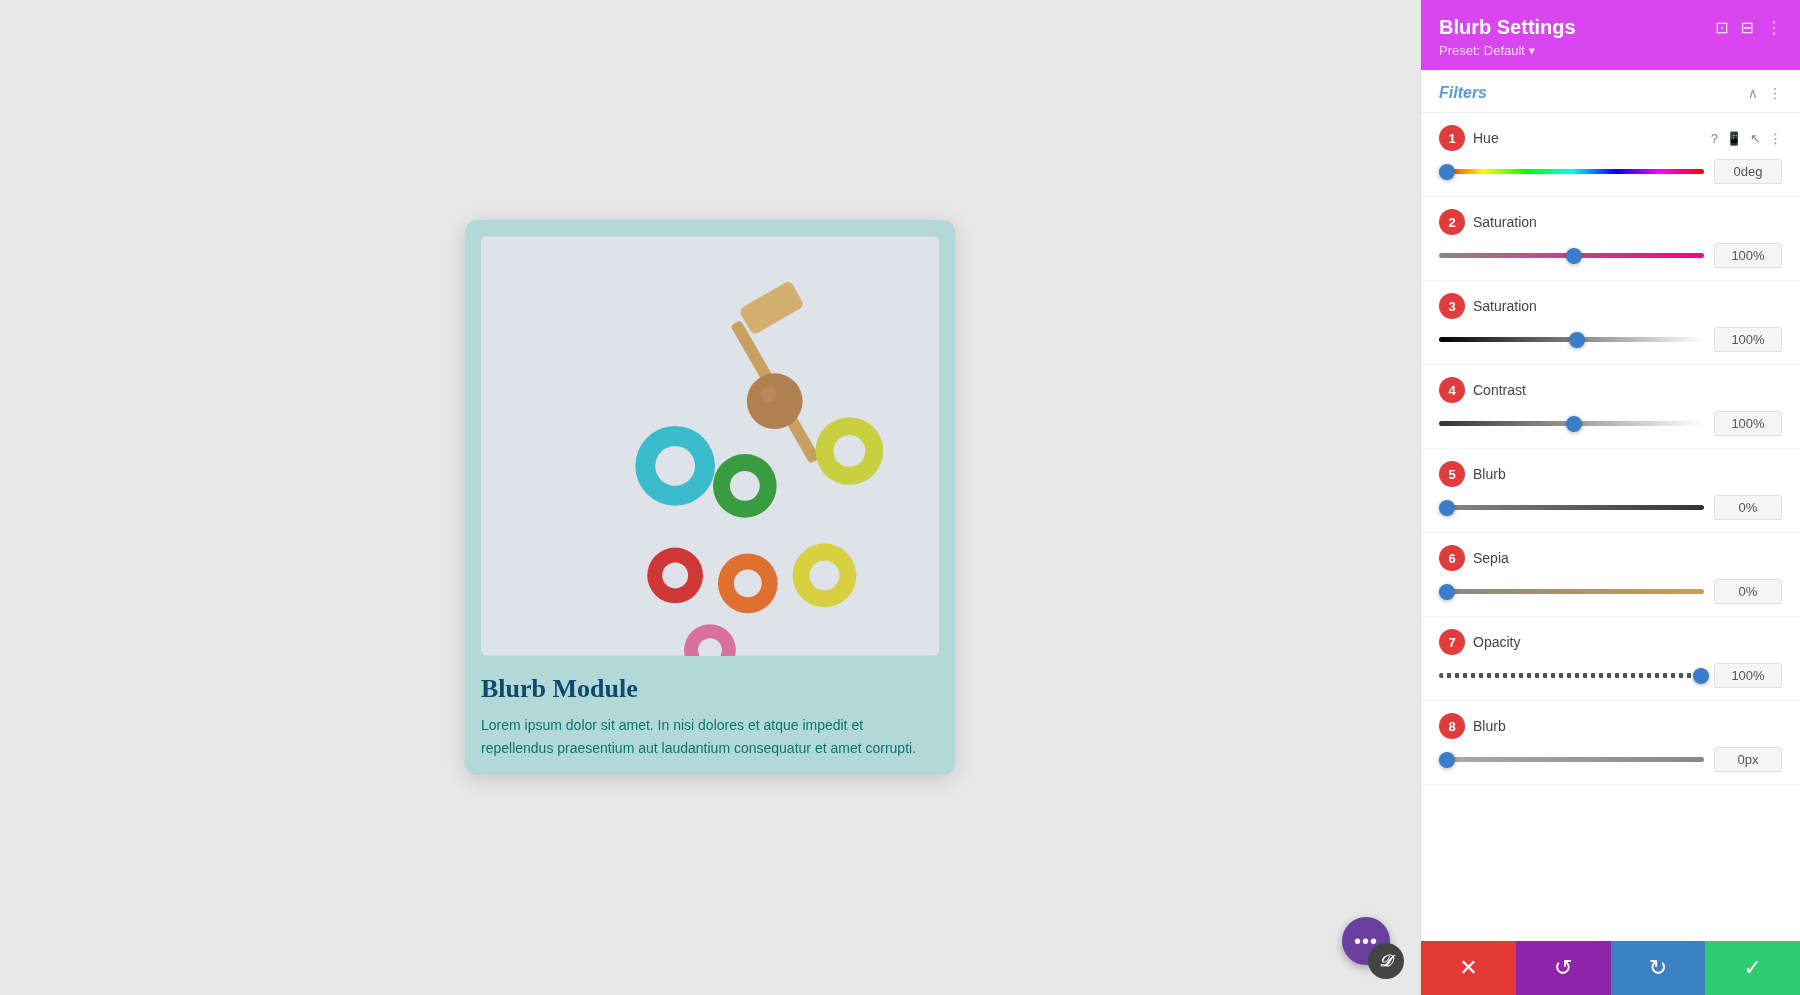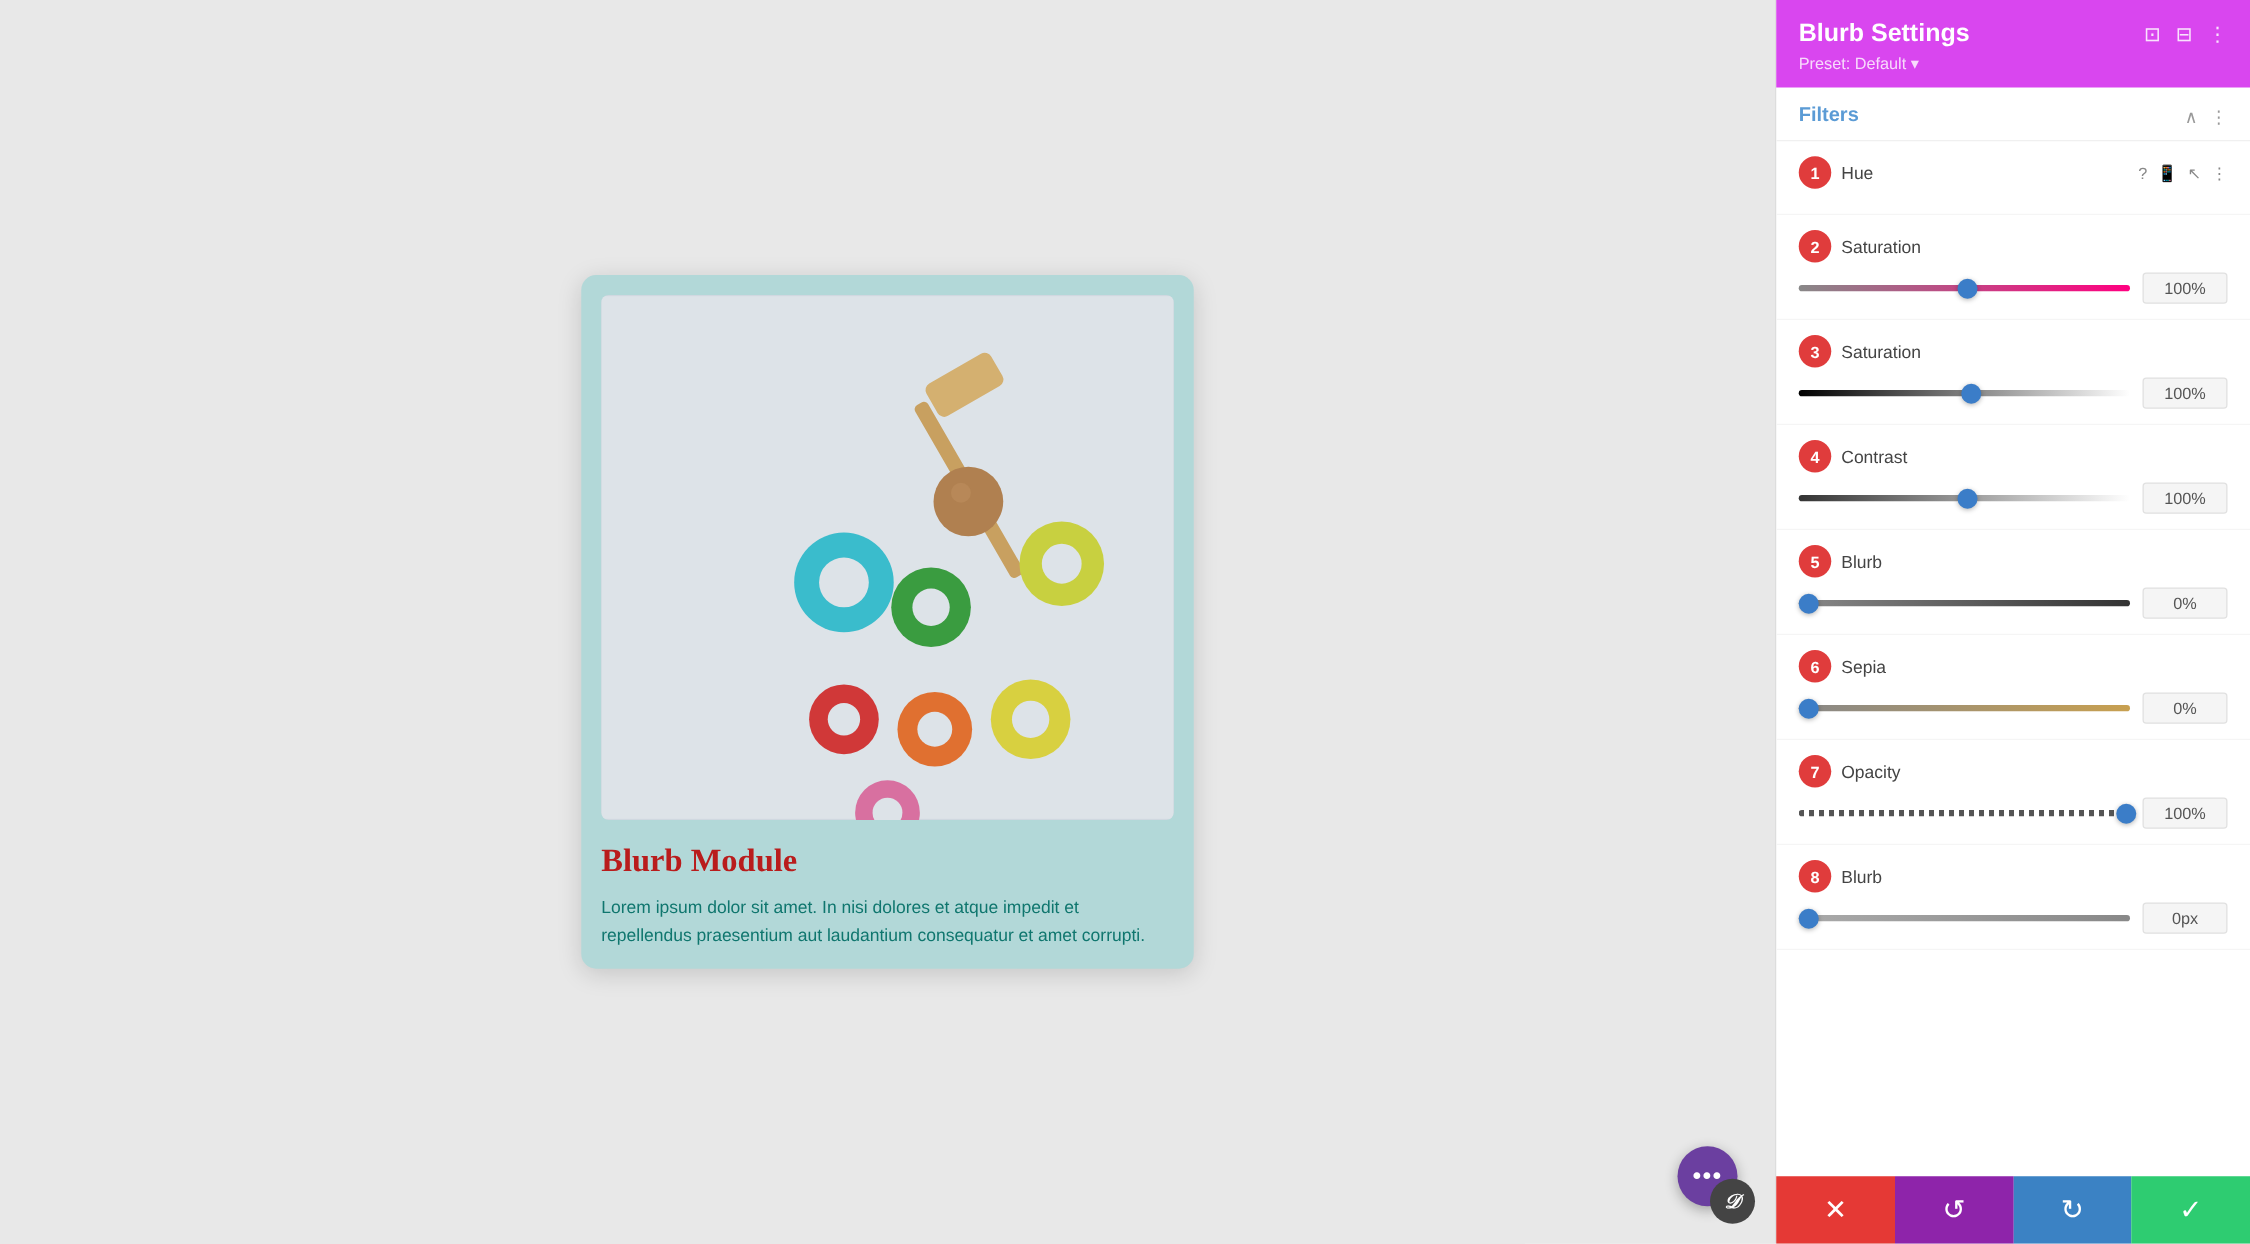--- a/index.html
+++ b/index.html
@@ -41,21 +41,21 @@
 
     
     .toy-svg {
       width: 100%;
       height: 100%;
     }
 
     .blurb-title {
       font-size: 26px;
       font-weight: 700;
-      color: #b91c1c;
+      color: #0c4a6e;
       margin-top: 18px;
       margin-bottom: 10px;
       font-family: Georgia, serif;
     }
 
     .blurb-text {
       font-size: 14px;
       color: #0f766e;
       line-height: 1.6;
     }
@@ -160,20 +160,21 @@
       align-items: center;
       justify-content: space-between;
       padding: 14px 18px 10px;
       border-bottom: 1px solid #f0f0f0;
     }
 
     .section-title {
       font-size: 16px;
       font-weight: 600;
       color: #5b9bd5;
+      font-style: italic;
     }
 
     .section-controls {
       display: flex;
       align-items: center;
       gap: 10px;
     }
 
     .section-icon {
       color: #999;
@@ -452,20 +453,28 @@
       <div class="filter-label-row">
         <div class="filter-number">1</div>
         <span class="filter-name">Hue</span>
         <div class="filter-icons">
           <span class="filter-icon">?</span>
           <span class="filter-icon">📱</span>
           <span class="filter-icon">↖</span>
           <span class="filter-icon">⋮</span>
         </div>
       </div>
+      <div class="filter-slider-row">
+        <div class="slider-container">
+          <div class="slider-track hue-track" style="width:100%;height:5px;border-radius:3px;position:relative;">
+            <div class="slider-thumb" style="left:0%;"></div>
+          </div>
+        </div>
+        <div class="slider-value">0deg</div>
+      </div>
     </div>
 
     <div class="filter-row">
       <div class="filter-label-row">
         <div class="filter-number">2</div>
         <span class="filter-name">Saturation</span>
       </div>
       <div class="filter-slider-row">
         <div class="slider-container">
           <div class="slider-track sat-track" style="width:100%;height:5px;border-radius:3px;position:relative;">

